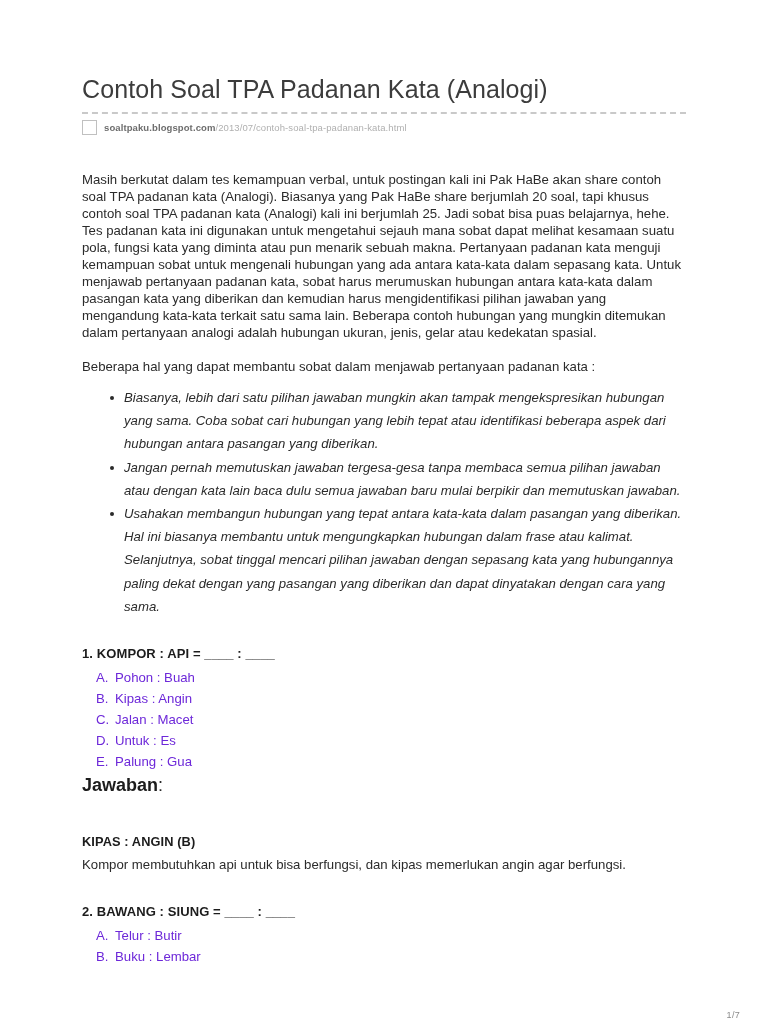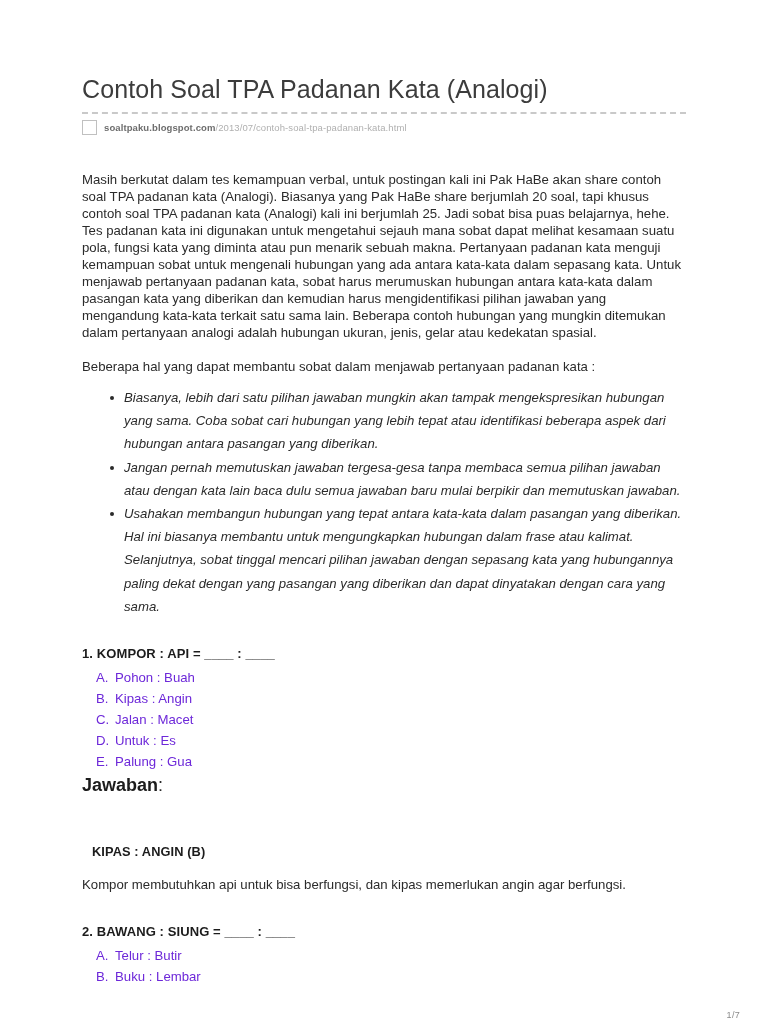--- a/index.html
+++ b/index.html
@@ -145,21 +145,21 @@
     color: #1c1c1c;
   }
   .answer-label b { font-weight: bold; }
   .answer-label span.colon { font-weight: normal; color: #2b2b2b; }
 
   .expl-head {
     font-size: 12.8px;
     font-weight: bold;
     color: #1c1c1c;
     line-height: 22px;
-    margin: 10px;
+    margin: 0;
     letter-spacing: 0.1px;
   }
   .expl-body {
     font-size: 13.2px;
     line-height: 23.2px;
     color: #2b2b2b;
     margin: 0;
   }
 
   

